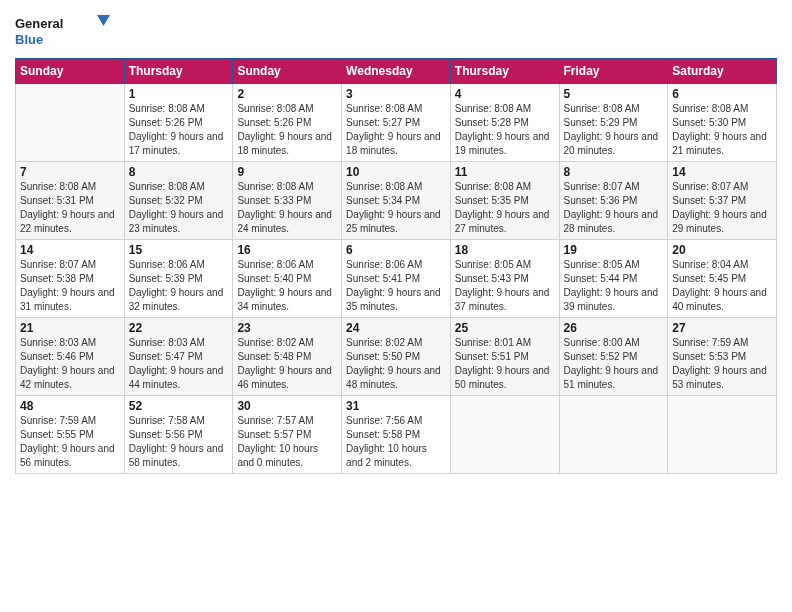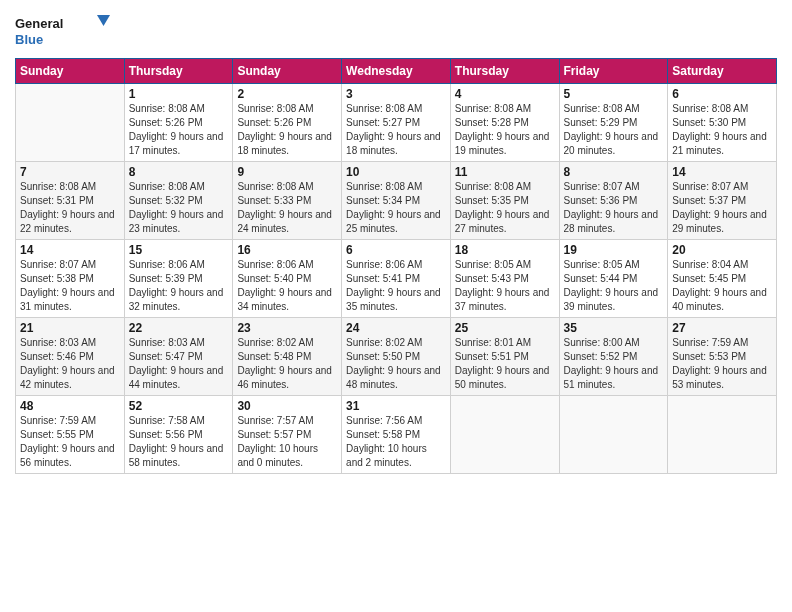--- a/index.html
+++ b/index.html
@@ -215,21 +215,21 @@
           </td>
           <td>
             <span class="day-num">24</span>
             <div class="day-info">Sunrise: 8:02 AM<br>Sunset: 5:50 PM<br>Daylight: 9 hours and 48 minutes.</div>
           </td>
           <td>
             <span class="day-num">25</span>
             <div class="day-info">Sunrise: 8:01 AM<br>Sunset: 5:51 PM<br>Daylight: 9 hours and 50 minutes.</div>
           </td>
           <td>
-            <span class="day-num">35</span>
+            <span class="day-num">26</span>
             <div class="day-info">Sunrise: 8:00 AM<br>Sunset: 5:52 PM<br>Daylight: 9 hours and 51 minutes.</div>
           </td>
           <td>
             <span class="day-num">27</span>
             <div class="day-info">Sunrise: 7:59 AM<br>Sunset: 5:53 PM<br>Daylight: 9 hours and 53 minutes.</div>
           </td>
         </tr>
         <tr>
           <td>
             <span class="day-num">48</span>

